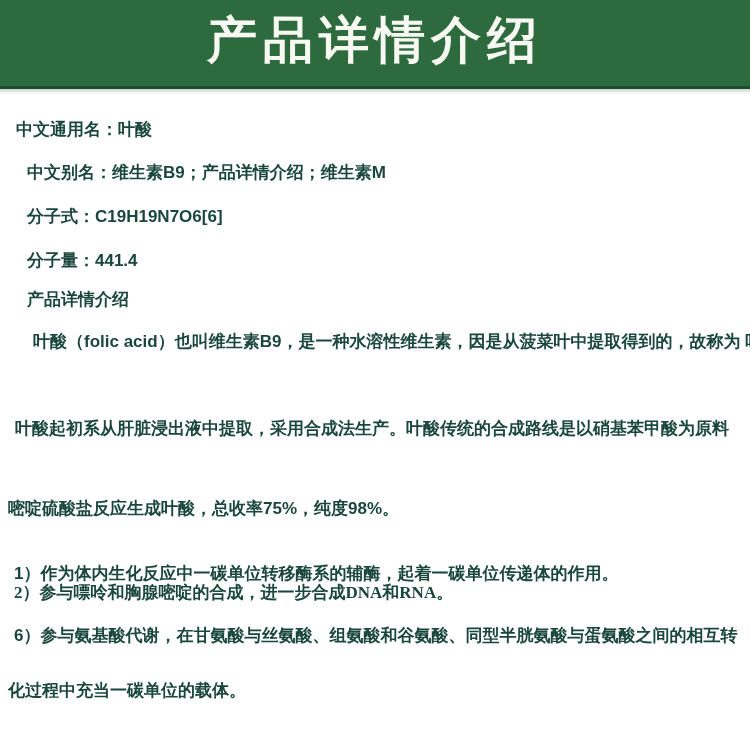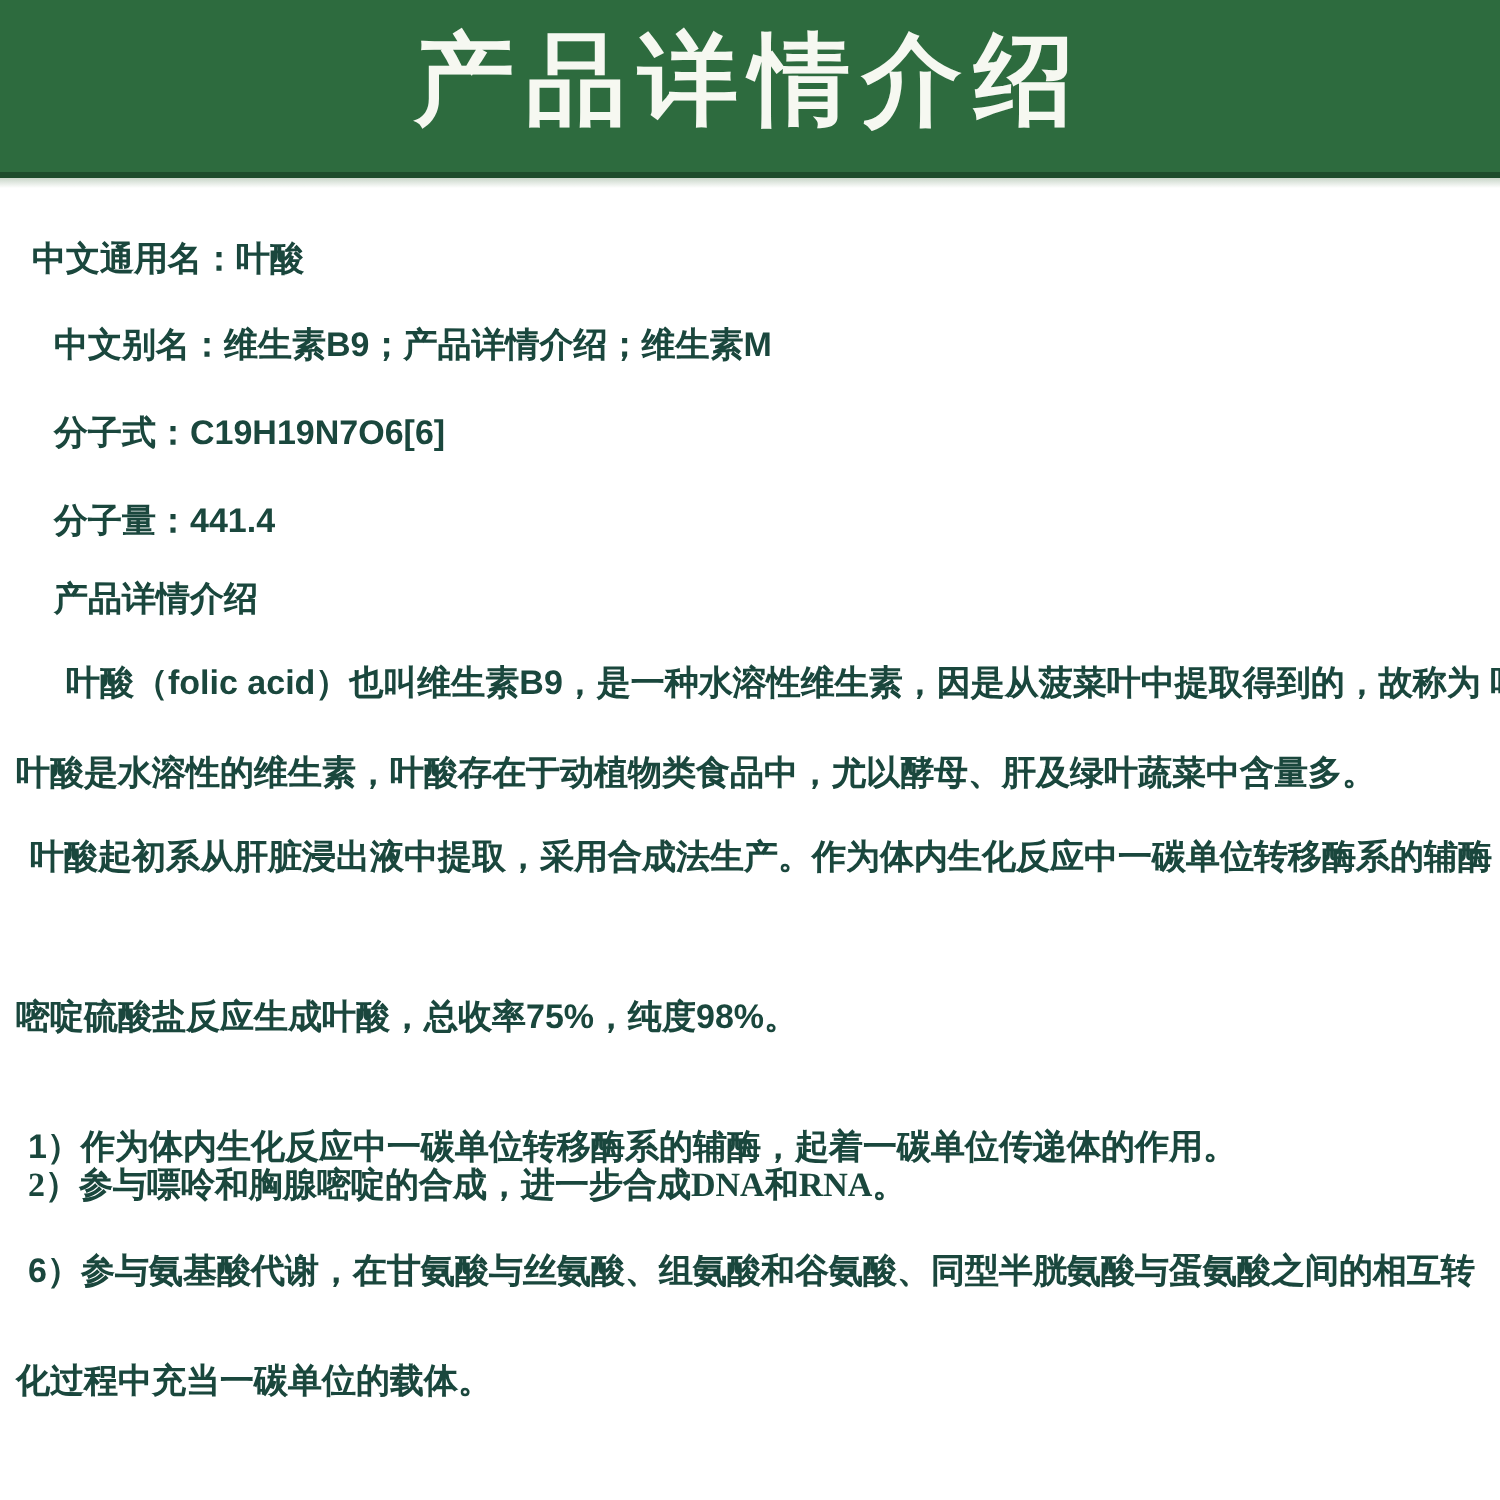--- a/index.html
+++ b/index.html
@@ -66,23 +66,22 @@
   <div class="tline" style="top:162px; left:27px;">中文别名：维生素B9；产品详情介绍；维生素M</div>
 
   <div class="tline" style="top:206px; left:27px;">分子式：C19H19N7O6[6]</div>
 
   <div class="tline" style="top:250px; left:27px;">分子量：441.4</div>
 
   <div class="tline" style="top:289px; left:27px;">产品详情介绍</div>
 
   <div class="tline" style="top:331px; left:33px;">叶酸（folic acid）也叫维生素B9，是一种水溶性维生素，因是从菠菜叶中提取得到的，故称为 叶酸</div>
 
-  <div class="tline" style="top:376px; left:8px;">叶酸是水溶性的维生素，叶酸存在于动植物类食品中，尤以酵母、肝及绿叶蔬菜中含量多。</div>
 
-  <div class="tline" style="top:418px; left:15px;">叶酸起初系从肝脏浸出液中提取，采用合成法生产。作为体内生化反应中一碳单位转移酶系的辅酶</div>
+  <div class="tline" style="top:418px; left:15px;">叶酸起初系从肝脏浸出液中提取，采用合成法生产。叶酸传统的合成路线是以硝基苯甲酸为原料</div>
 
 
   <div class="tline" style="top:498px; left:8px;">嘧啶硫酸盐反应生成叶酸，总收率75%，纯度98%。</div>
 
   <div class="tline" style="top:563px; left:14px;">1）作为体内生化反应中一碳单位转移酶系的辅酶，起着一碳单位传递体的作用。</div>
 
   <div class="tline" style="top:582px; left:14px;font-family:Liberation Serif, serif;">2）参与嘌呤和胸腺嘧啶的合成，进一步合成DNA和RNA。</div>
 
   <div class="tline" style="top:625px; left:14px;">6）参与氨基酸代谢，在甘氨酸与丝氨酸、组氨酸和谷氨酸、同型半胱氨酸与蛋氨酸之间的相互转</div>
 

